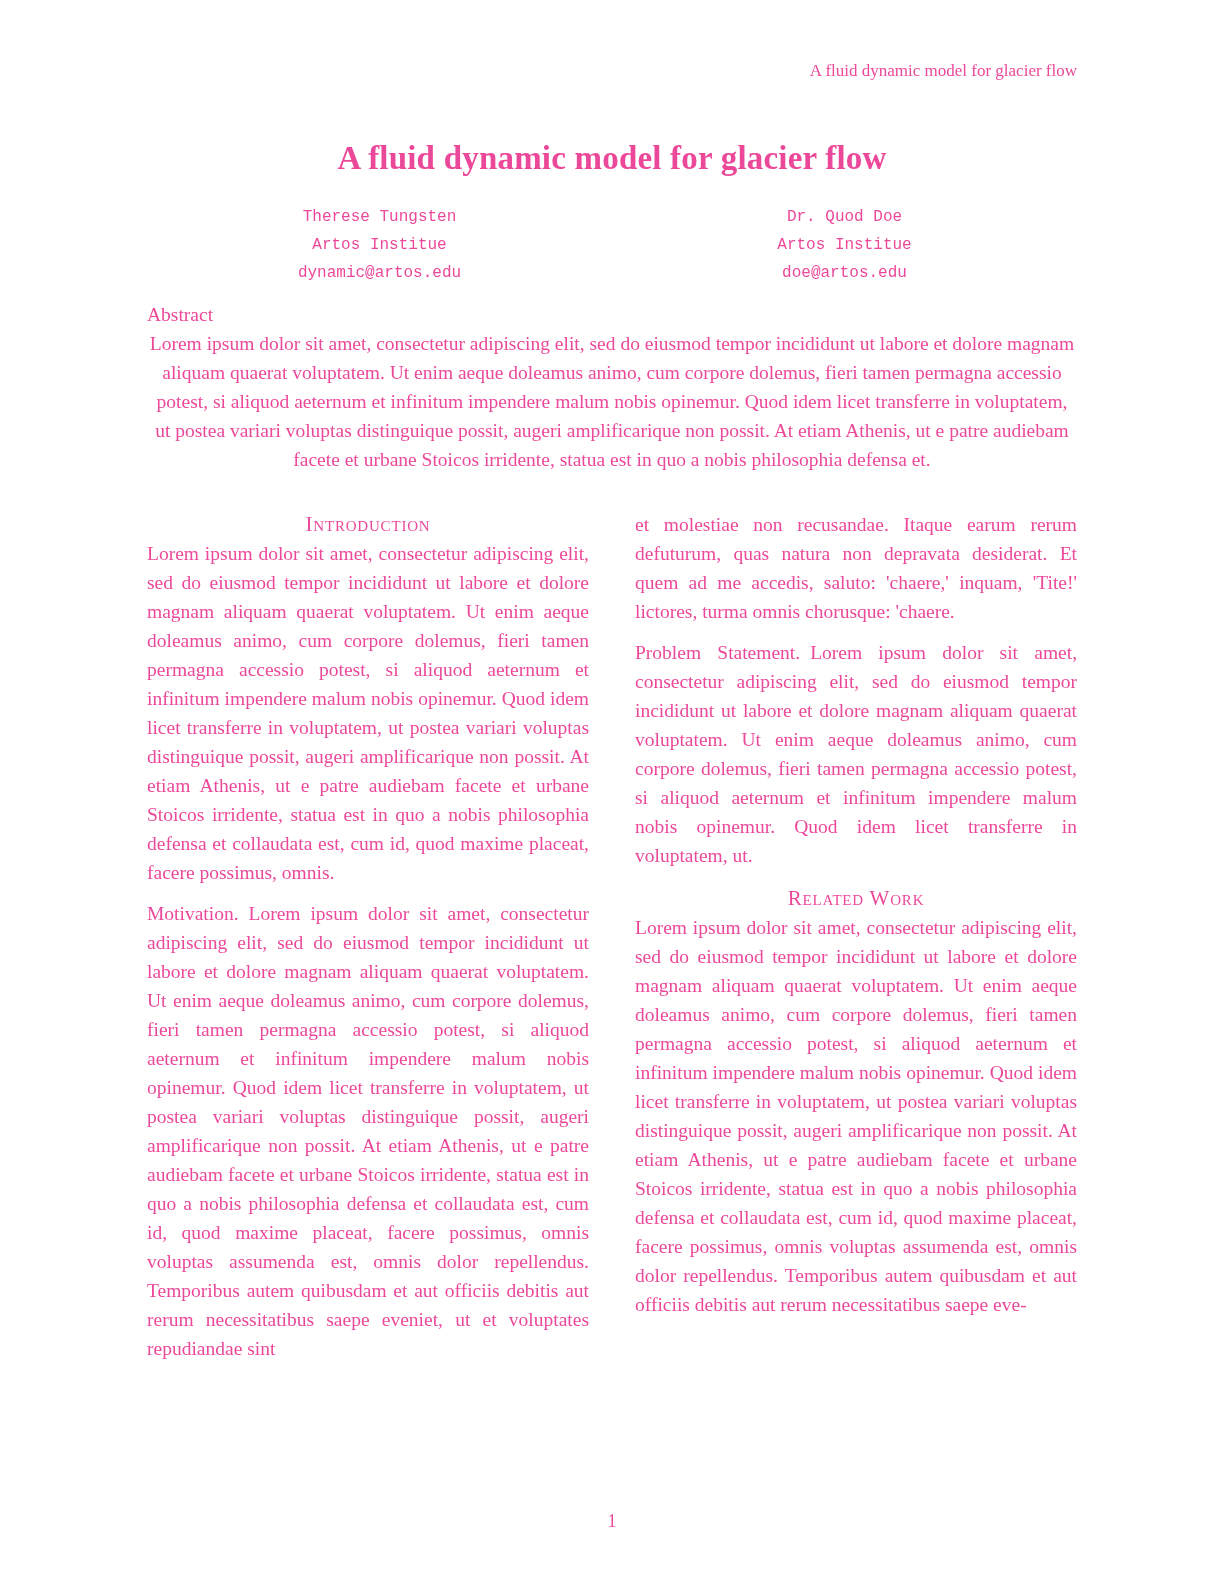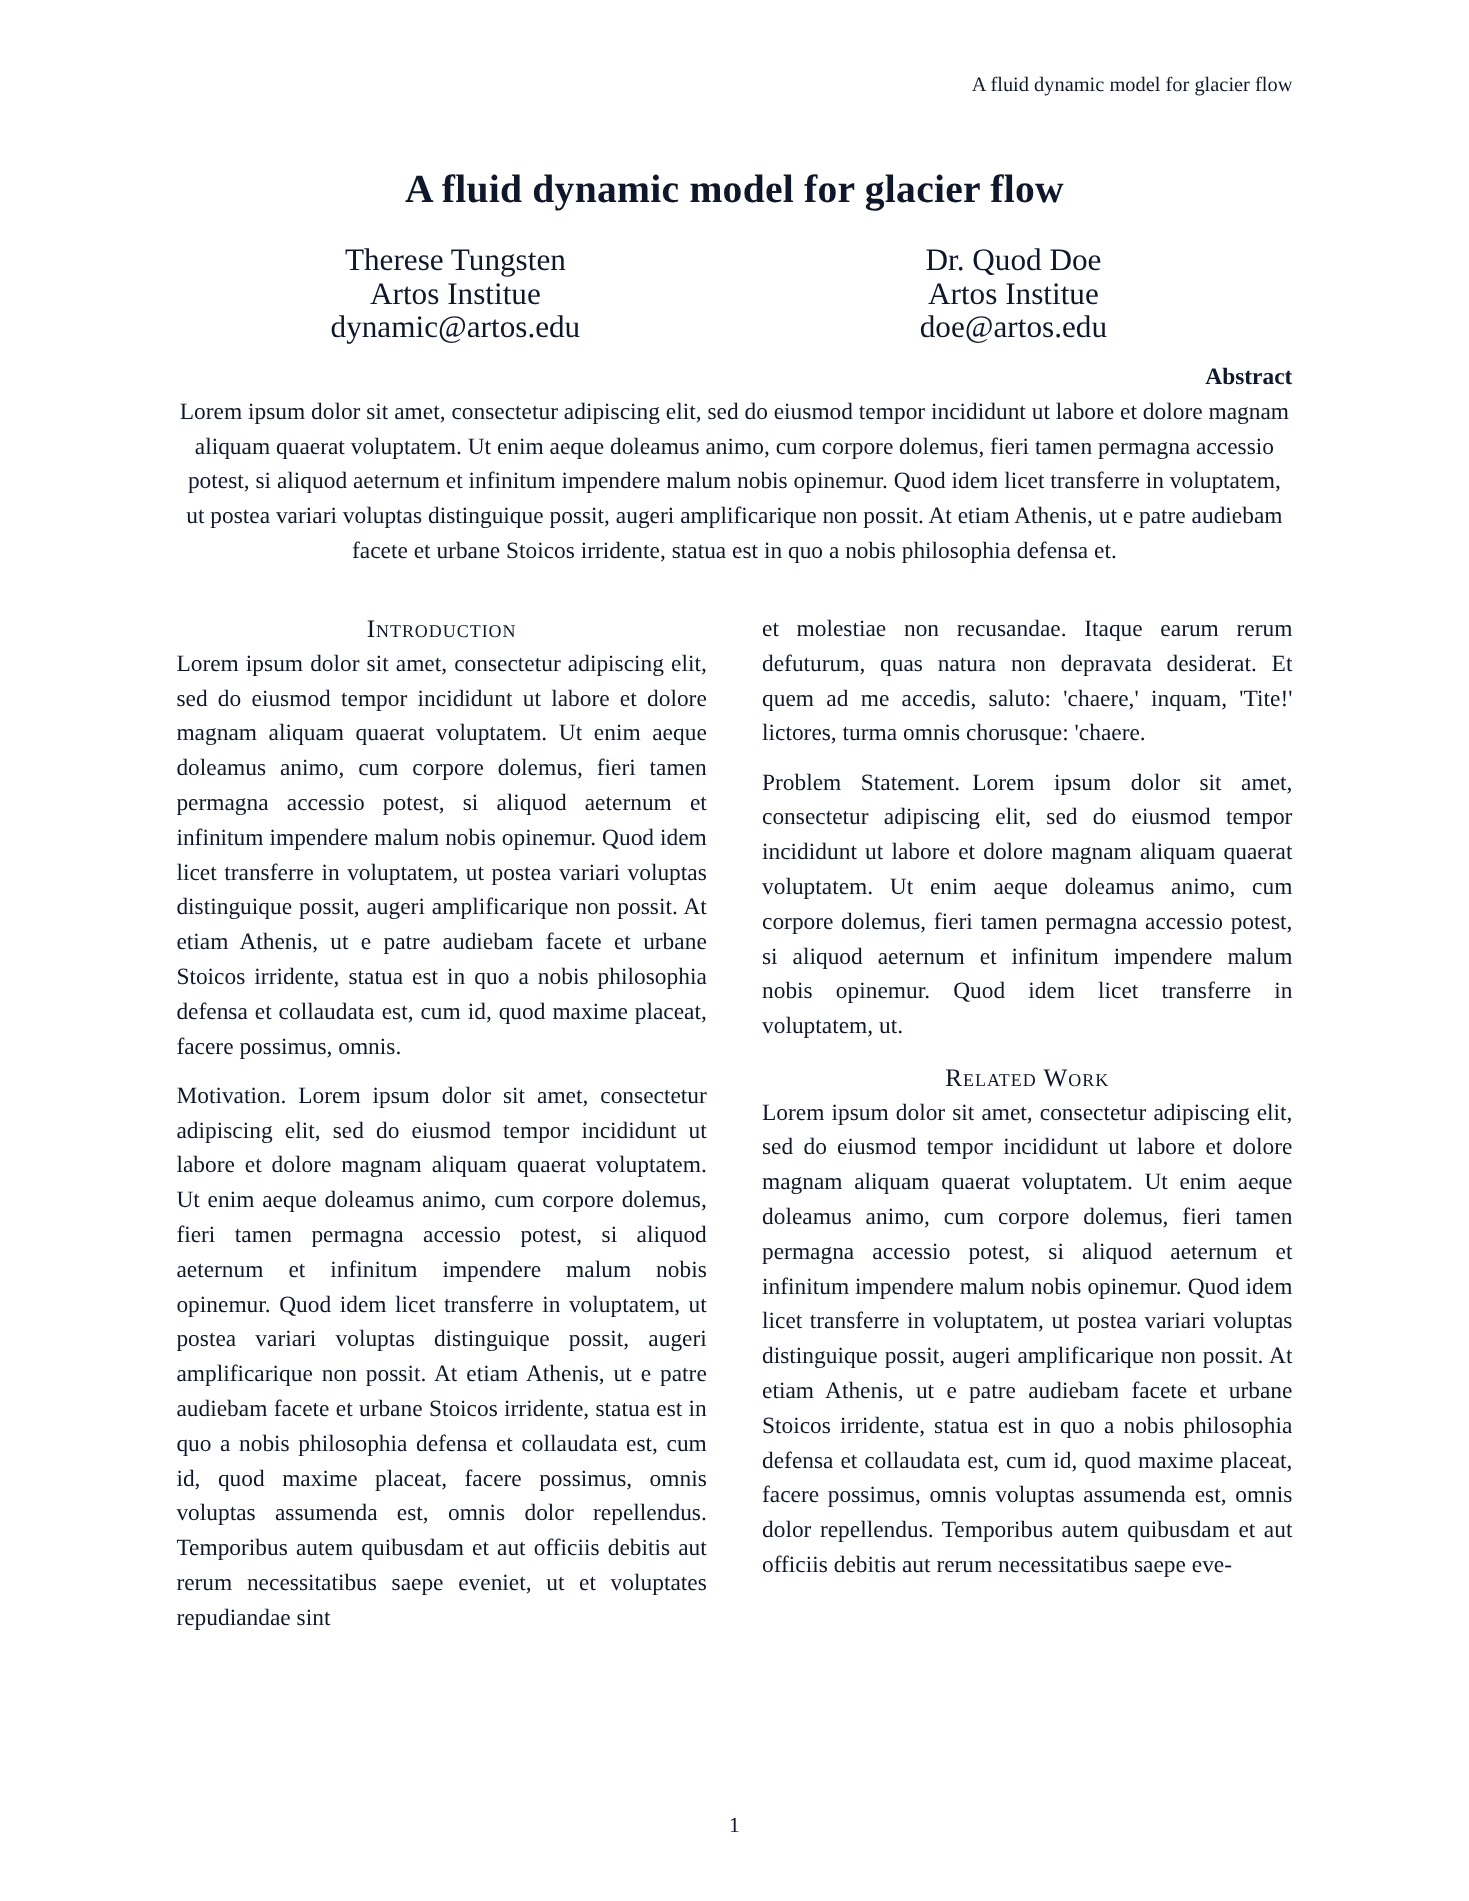--- a/index.html
+++ b/index.html
@@ -6,21 +6,21 @@
     margin: 0;
     padding: 0;
     background: #ffffff;
   }
   .page {
     position: relative;
     width: 1224px;
     height: 1584px;
     margin: 0 auto;
     background: #ffffff;
-    color: #0f172a;
+    color: #ec4899;
     font-family: "Liberation Serif", "DejaVu Serif", serif;
     box-sizing: border-box;
     padding: 60px 147px 0 147px;
     overflow: hidden;
   }
   .running-head {
     text-align: right;
     font-size: 17px;
     line-height: 21px;
   }
@@ -32,27 +32,28 @@
     font-weight: bold;
     letter-spacing: 0.2px;
   }
   .authors {
     display: flex;
     margin-top: 26px;
   }
   .author-block {
     width: 50%;
     text-align: center;
-    font-size: 26px;
+    font-size: 16px;
     line-height: 28px;
+    font-family: Liberation Mono, monospace;
   }
   .abstract-heading {
     margin-top: 14px;
-    text-align: right;
-    font-weight: bold;
+    text-align: left;
+    font-weight: normal;
     font-size: 19.5px;
     line-height: 27px;
   }
   .abstract-text {
     margin-top: 1px;
     text-align: center;
     font-size: 19.5px;
     line-height: 29px;
   }
   .columns {

